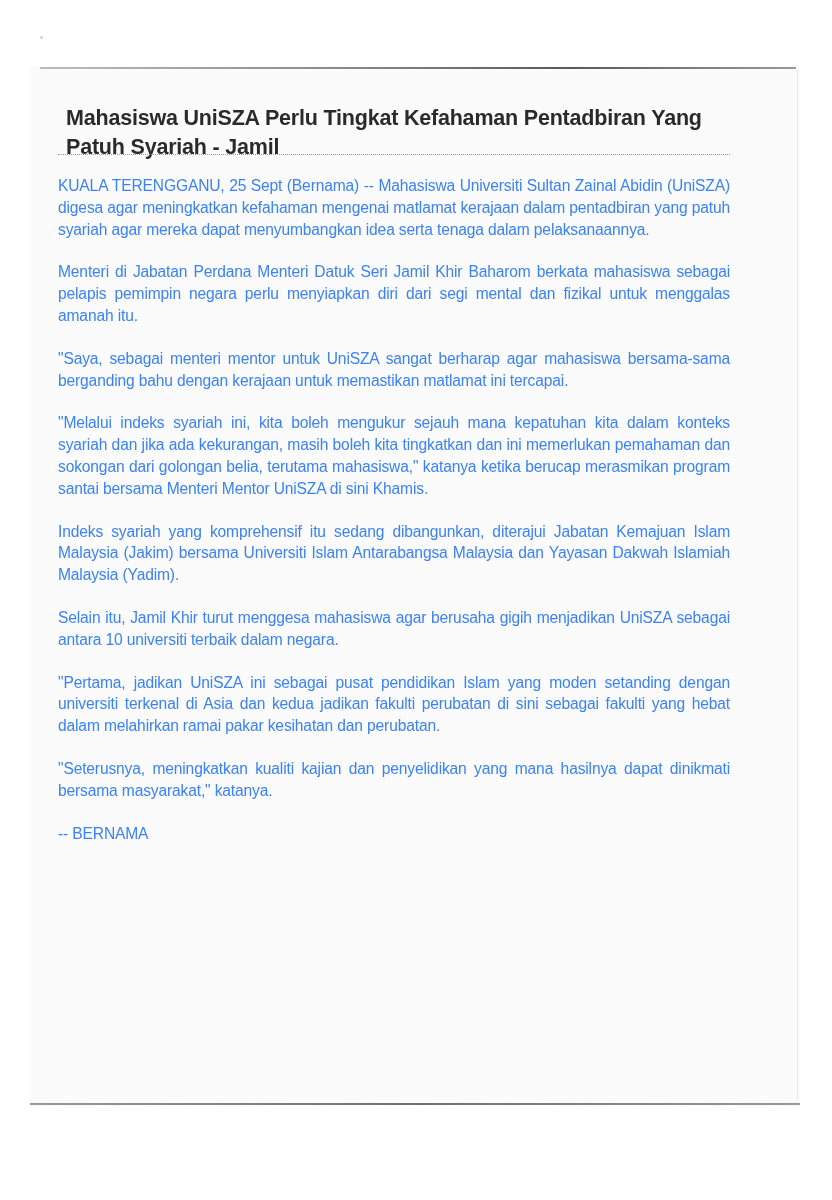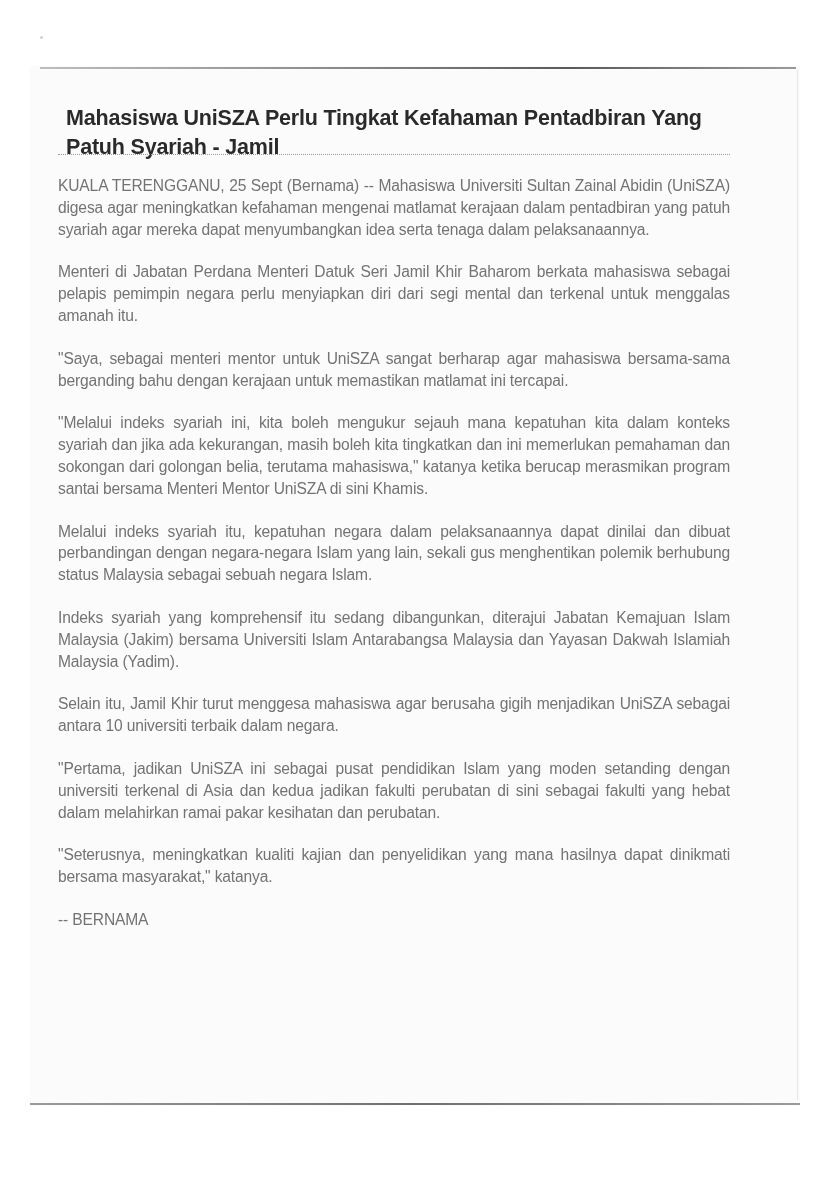--- a/index.html
+++ b/index.html
@@ -30,41 +30,40 @@
   }
   .title-rule {
     position: absolute; left: 58px; top: 154px; width: 672px; height: 0;
     border-top: 1.5px dotted #9a9a9a;
   }
   .body {
     position: absolute; left: 58px; top: 175px; width: 672px;
   }
   .body p {
     margin: 0 0 21px 0; font-size: 15.6px; line-height: 21.8px; text-align: justify;
-    color: #737373; letter-spacing: -0.15px;
+    color: #3b82f6; letter-spacing: -0.15px;
   }
   .body p.credit { text-align: left; margin-top: 16px; }
 </style>
 </head>
 <body>
 
 <div class="speck"></div>
 <div class="sheet"></div>
 <div class="top-rule"></div>
 <div class="right-edge"></div>
 
 <h1 class="headline">Mahasiswa UniSZA Perlu Tingkat Kefahaman Pentadbiran Yang Patuh Syariah - Jamil</h1>
 <div class="title-rule"></div>
 
 <div class="body">
   <p>KUALA TERENGGANU, 25 Sept (Bernama) -- Mahasiswa Universiti Sultan Zainal Abidin (UniSZA) digesa agar meningkatkan kefahaman mengenai matlamat kerajaan dalam pentadbiran yang patuh syariah agar mereka dapat menyumbangkan idea serta tenaga dalam pelaksanaannya.</p>
-  <p>Menteri di Jabatan Perdana Menteri Datuk Seri Jamil Khir Baharom berkata mahasiswa sebagai pelapis pemimpin negara perlu menyiapkan diri dari segi mental dan terkenal untuk menggalas amanah itu.</p>
+  <p>Menteri di Jabatan Perdana Menteri Datuk Seri Jamil Khir Baharom berkata mahasiswa sebagai pelapis pemimpin negara perlu menyiapkan diri dari segi mental dan fizikal untuk menggalas amanah itu.</p>
   <p>"Saya, sebagai menteri mentor untuk UniSZA sangat berharap agar mahasiswa bersama-sama berganding bahu dengan kerajaan untuk memastikan matlamat ini tercapai.</p>
   <p>"Melalui indeks syariah ini, kita boleh mengukur sejauh mana kepatuhan kita dalam konteks syariah dan jika ada kekurangan, masih boleh kita tingkatkan dan ini memerlukan pemahaman dan sokongan dari golongan belia, terutama mahasiswa," katanya ketika berucap merasmikan program santai bersama Menteri Mentor UniSZA di sini Khamis.</p>
-  <p>Melalui indeks syariah itu, kepatuhan negara dalam pelaksanaannya dapat dinilai dan dibuat perbandingan dengan negara-negara Islam yang lain, sekali gus menghentikan polemik berhubung status Malaysia sebagai sebuah negara Islam.</p>
   <p>Indeks syariah yang komprehensif itu sedang dibangunkan, diterajui Jabatan Kemajuan Islam Malaysia (Jakim) bersama Universiti Islam Antarabangsa Malaysia dan Yayasan Dakwah Islamiah Malaysia (Yadim).</p>
   <p>Selain itu, Jamil Khir turut menggesa mahasiswa agar berusaha gigih menjadikan UniSZA sebagai antara 10 universiti terbaik dalam negara.</p>
   <p>"Pertama, jadikan UniSZA ini sebagai pusat pendidikan Islam yang moden setanding dengan universiti terkenal di Asia dan kedua jadikan fakulti perubatan di sini sebagai fakulti yang hebat dalam melahirkan ramai pakar kesihatan dan perubatan.</p>
   <p>"Seterusnya, meningkatkan kualiti kajian dan penyelidikan yang mana hasilnya dapat dinikmati bersama masyarakat," katanya.</p>
   <p class="credit">-- BERNAMA</p>
 </div>
 
 <div class="bottom-rule"></div>
 
 </body></html>

